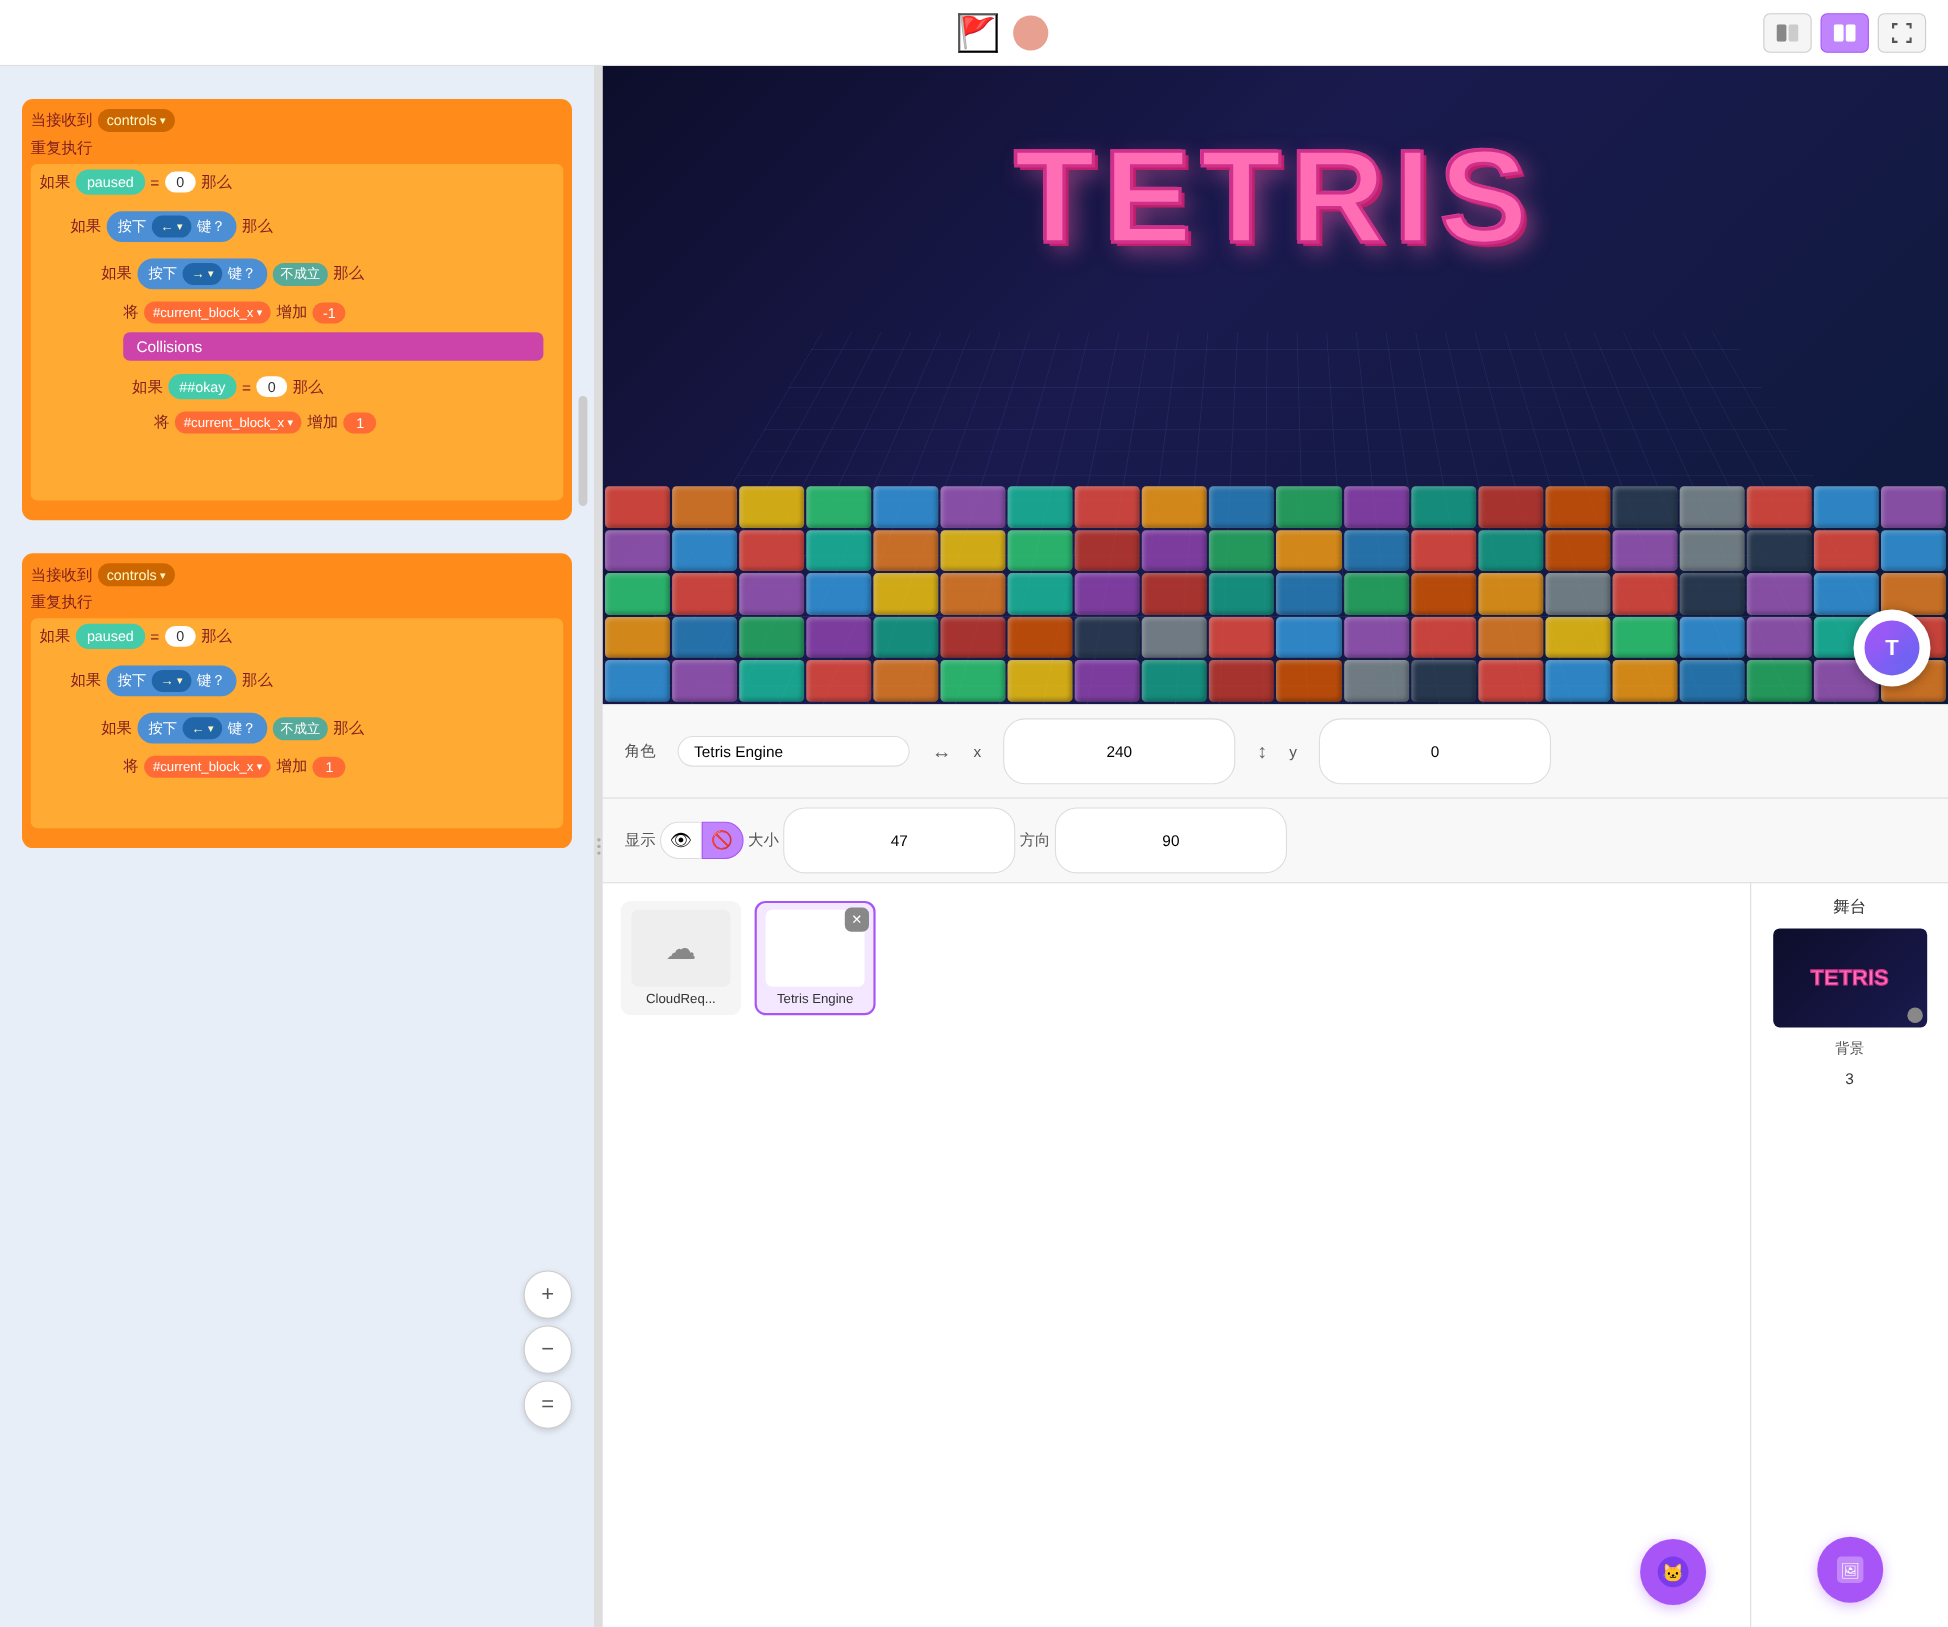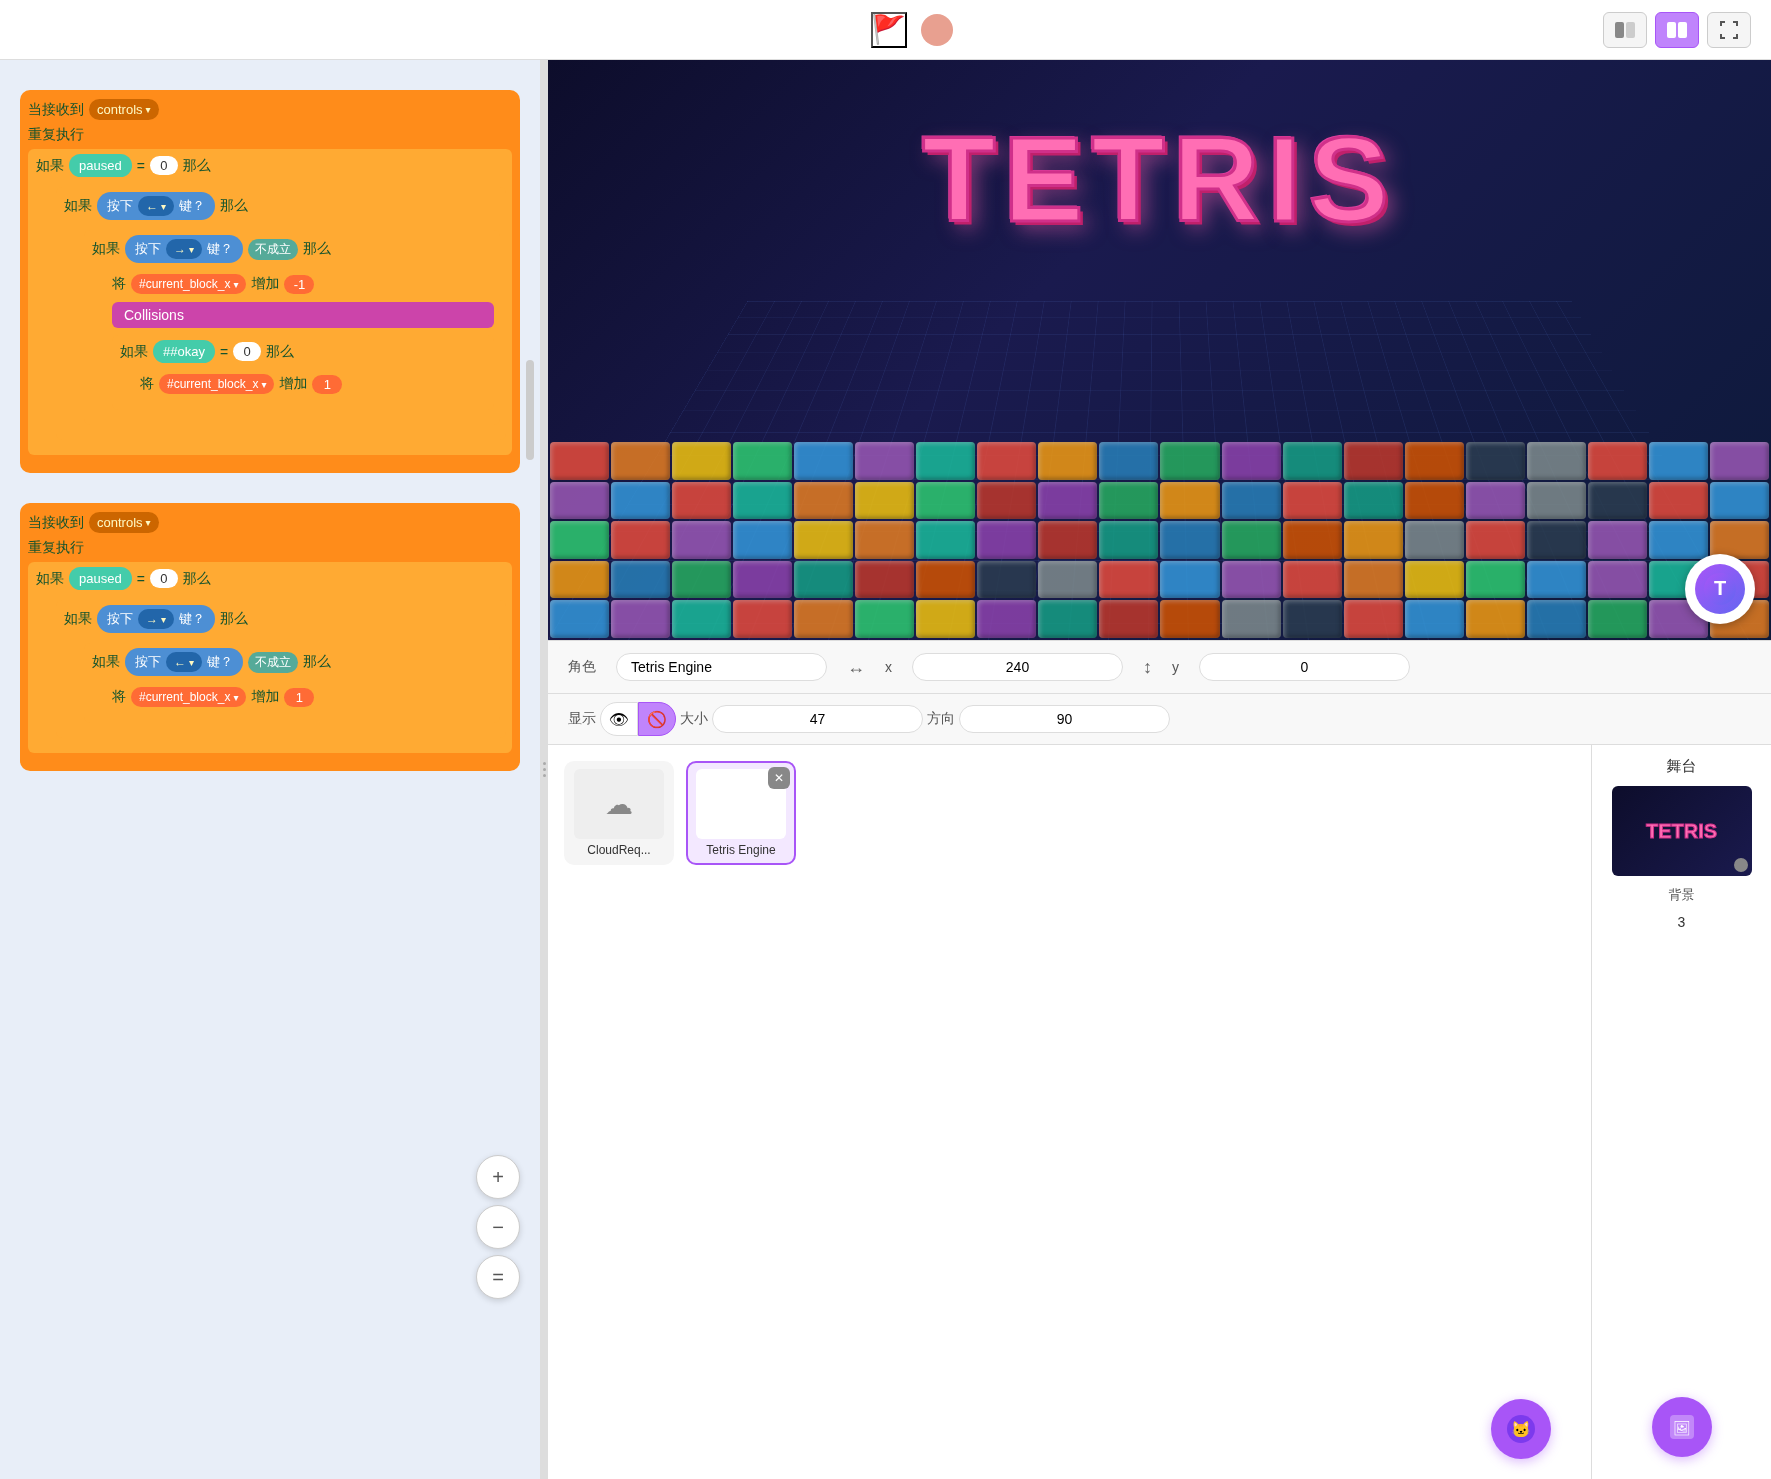--- a/index.html
+++ b/index.html
@@ -292,21 +292,21 @@
       border: 1.5px solid #ddd;
       border-radius: 20px;
       padding: 5px 14px;
       font-size: 14px;
       background: #fff;
       min-width: 140px;
     }
     .info-num {
       border: 1.5px solid #ddd;
       border-radius: 20px;
-      padding: 5px 14px;
+      padding: 21px 14px;
       font-size: 14px;
       background: #fff;
       min-width: 60px;
       text-align: center;
     }
     .visibility-btns {
       display: flex; gap: 0;
     }
     .vis-btn {
       width: 38px; height: 34px;
@@ -512,21 +512,21 @@
       flex-direction: column;
       gap: 2px;
     }
     .c-block-footer {
       padding: 4px 8px;
       color: #fff;
       font-size: 14px;
       min-height: 10px;
     }
 
-    .text-white { color: #14532d; font-size: 14px; }
+    .text-white { color: #7f1d1d; font-size: 14px; }
 
     .chevron { font-size: 10px; }
 
     
     .bottom-section {
       flex: 1;
       display: flex;
       position: relative;
     }
 

